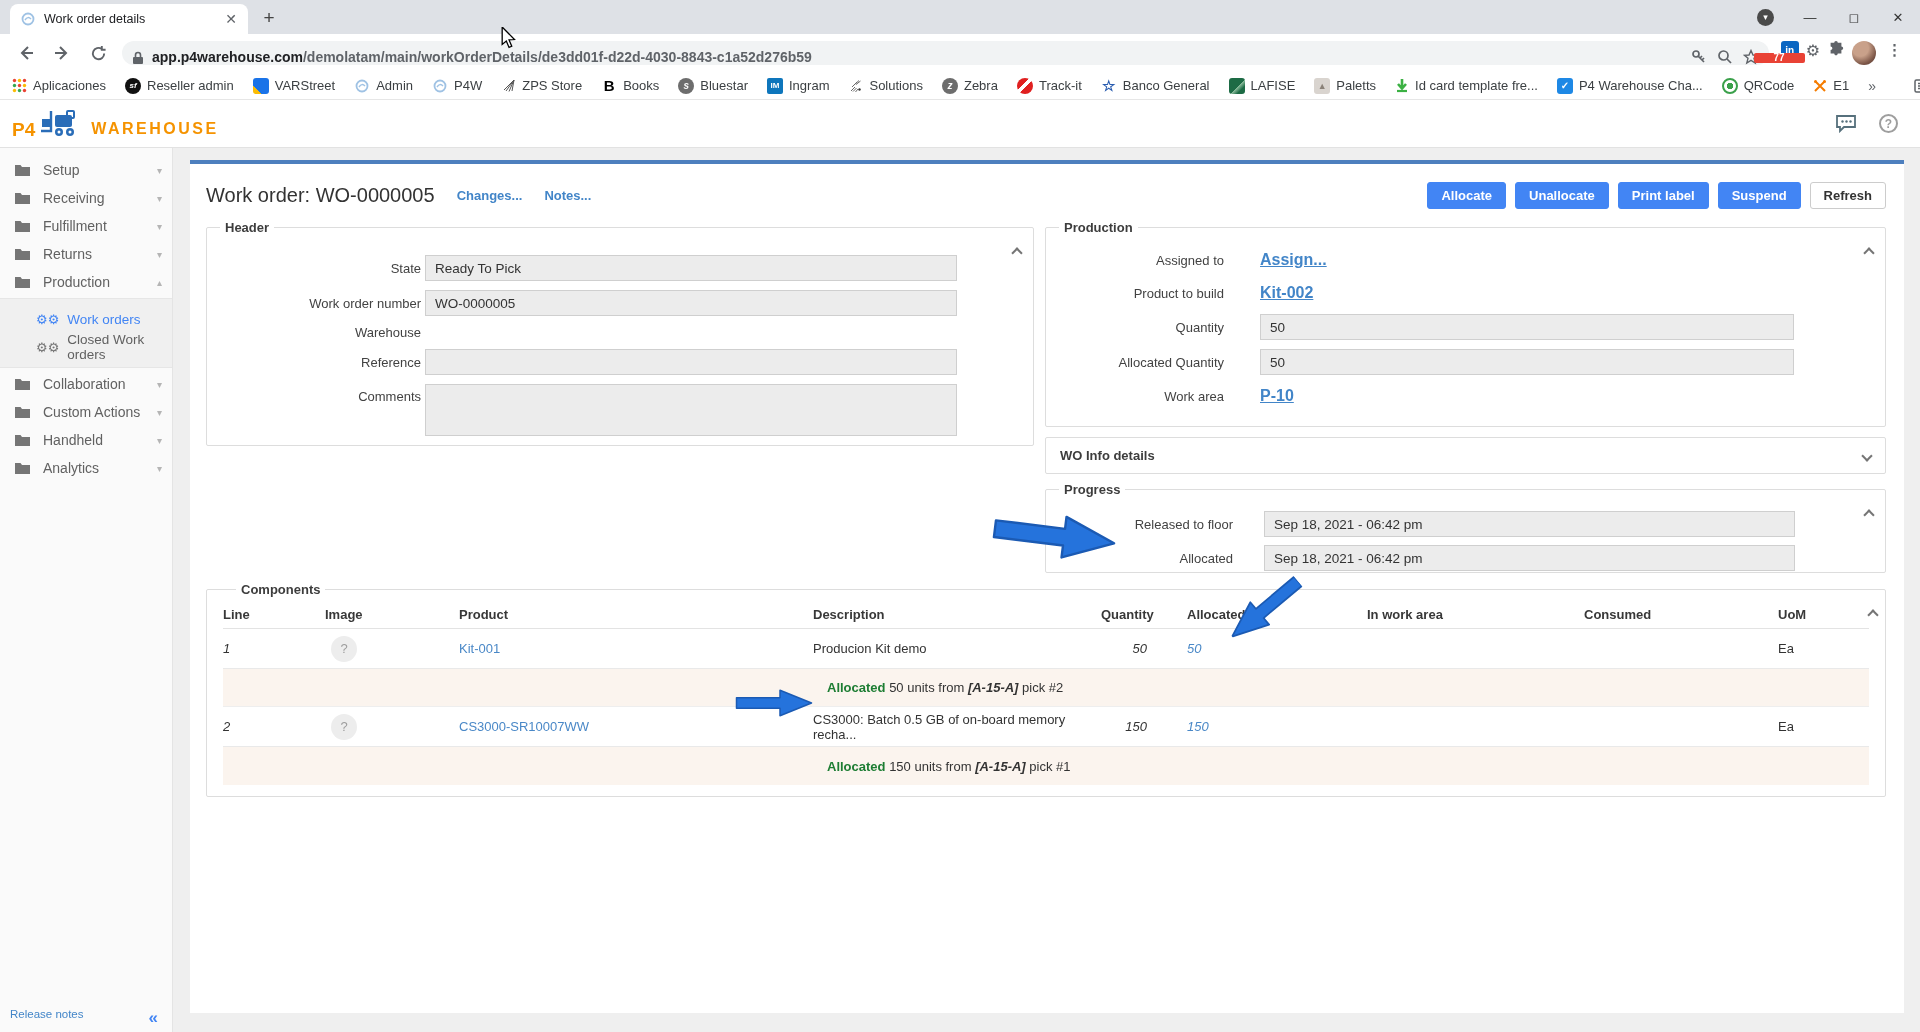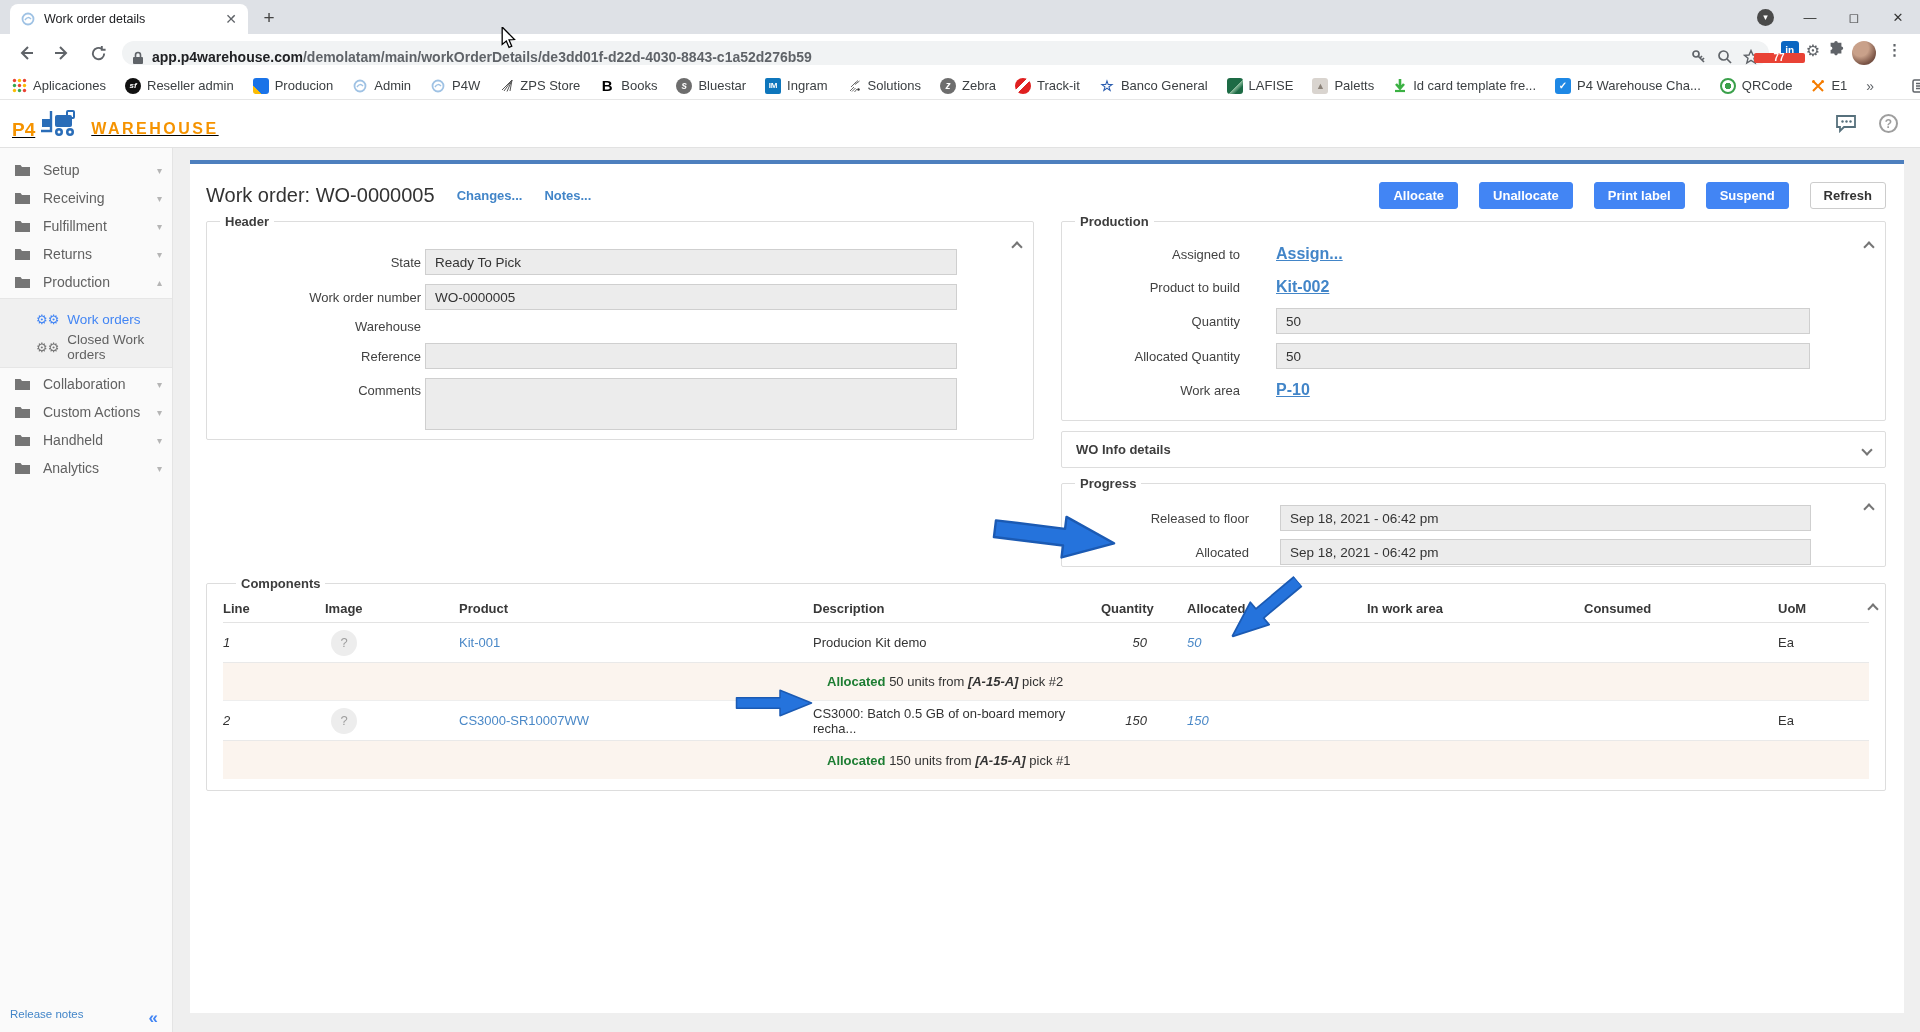--- a/index.html
+++ b/index.html
@@ -42,21 +42,21 @@
   .bi-star{ background:none; color:#2a5db0; font-size:15px; }
   .bi-lafise{ background:linear-gradient(135deg,#1d6b45 55%,#8fbf9f 55%,#1d6b45 75%); }
   .bi-paletts{ background:#d9d4cf; color:#8a8178; font-size:9px; }
   .bi-check{ background:#1e88e5; font-size:10px; }
   .bi-qr{ border:2px solid #3aa04a; border-radius:50%; background:radial-gradient(circle,#3aa04a 0 3px,#fff 3.5px); }
   .ovf { margin-left:auto; color:#5f6368; font-size:14px; }
   .bm-div { width:1px; height:18px; background:#d5d5d5; }
 
   
   .appheader { height:48px; background:#fff; border-bottom:1px solid #e2e2e2; display:flex; align-items:center; padding:0 22px 0 12px; }
-  .logo { display:flex; align-items:flex-end; gap:4px;text-decoration:underline; }
+  .logo { display:flex; align-items:flex-end; gap:4px; }
   .logo .p4 { color:#f59300; font-weight:bold; font-size:19px; line-height:1; }
   .logo .wh { color:#f59300; font-weight:bold; font-size:16px; letter-spacing:2.5px; margin-left:6px; line-height:1.2; }
   .ah-right { margin-left:auto; display:flex; align-items:center; gap:22px; }
   .help-circ { width:19px; height:19px; border:2px solid #9e9e9e; border-radius:50%; color:#9e9e9e; font-size:12px; font-weight:bold; display:flex; align-items:center; justify-content:center; }
 
   
   .appbody { display:flex; height:884px; }
   .sidebar { width:173px; background:#fafafa; border-right:1px solid #e4e4e4; position:relative; padding-top:8px; flex:none; }
   .sb-item { height:28px; display:flex; align-items:center; padding:0 10px 0 14px; color:#616161; font-size:14px; }
   .sb-item .lbl { margin-left:12px; }
@@ -67,32 +67,32 @@
   .sb-subitem.active, .sb-subitem.active .gears { color:#4285f4; }
   .release-notes { position:absolute; left:10px; bottom:12px; font-size:11.5px; color:#4285c8; }
   .collapse-ch { position:absolute; right:14px; bottom:4px; font-size:17px; font-weight:bold; color:#4285f4; }
 
   .content { flex:1; background:#efefef; padding:12px 16px 0 17px; min-width:0; }
   .card { background:#fff; border-top:4px solid #4d7fbe; height:853px; padding:0 18px 0 16px; }
 
   .pagebar { display:flex; align-items:center; padding-top:16px; height:46px; }
   .pagetitle { font-size:20px; color:#333; font-weight:normal; }
   .pb-link { font-size:13px; font-weight:bold; color:#4285c8; margin-left:22px; text-decoration:none; }
-  .pb-btns { margin-left:auto; display:flex; gap:21px; }
+  .pb-btns { margin-left:auto; display:flex; gap:9px; }
   .btn { background:#4285f4; color:#fff; border:1px solid #4285f4; border-radius:3px; font-size:13px; font-weight:bold; padding:5px 13px; font-family:inherit; }
   .btn.ghost { background:#fff; color:#333; border:1px solid #ccc; }
 
   fieldset { border:1px solid #ddd; border-radius:2px; }
   legend { font-size:13px; font-weight:bold; color:#3d3d3d; margin-left:13px; padding:0 5px; }
   .fs-chev { position:absolute; top:8px; right:12px; }
   .chev { display:inline-block; border:solid #757575; border-width:0 2px 2px 0; padding:3px; }
   .chev.up { transform:rotate(-135deg); }
   .chev.down { transform:rotate(45deg); }
 
-  .grid { display:flex; gap:27px; margin-top:4px; }
+  .grid { display:flex; gap:11px; margin-top:10px; }
   .col-left { width:828px; flex:none; }
   .col-right { flex:1; min-width:0; }
   fieldset.panel { position:relative; }
   .fs-header { height:226px; }
   .fs-prod { height:207px; }
   .fs-prog { height:91px; margin-top:8px; }
 
   .frow { display:flex; align-items:center; margin-top:9px; }
   .frow.first { margin-top:20px; }
   .flabel { width:214px; text-align:right; font-size:13px; color:#424242; flex:none; }
@@ -210,21 +210,21 @@
     </svg>
     <span>Aplicaciones</span>
   </span>
 
   <span class="bm">
       <span class="bi bi-sf">sf</span>
       <span>Reseller admin</span>
     </span>
   <span class="bm">
       <span class="bi bi-var"></span>
-      <span>Producion</span>
+      <span>VARStreet</span>
     </span>
   <span class="bm">
       <svg width="16" height="16" viewBox="0 0 16 16">
         <circle cx="8" cy="8" r="5.5" fill="none" stroke="#9fc2e4" stroke-width="1.8"></circle>
         <path d="M5 9c2-3 4-3 6-1" fill="none" stroke="#9fc2e4" stroke-width="1.5"></path>
       </svg>
       <span>Admin</span>
     </span>
   <span class="bm">
       <svg width="16" height="16" viewBox="0 0 16 16">

